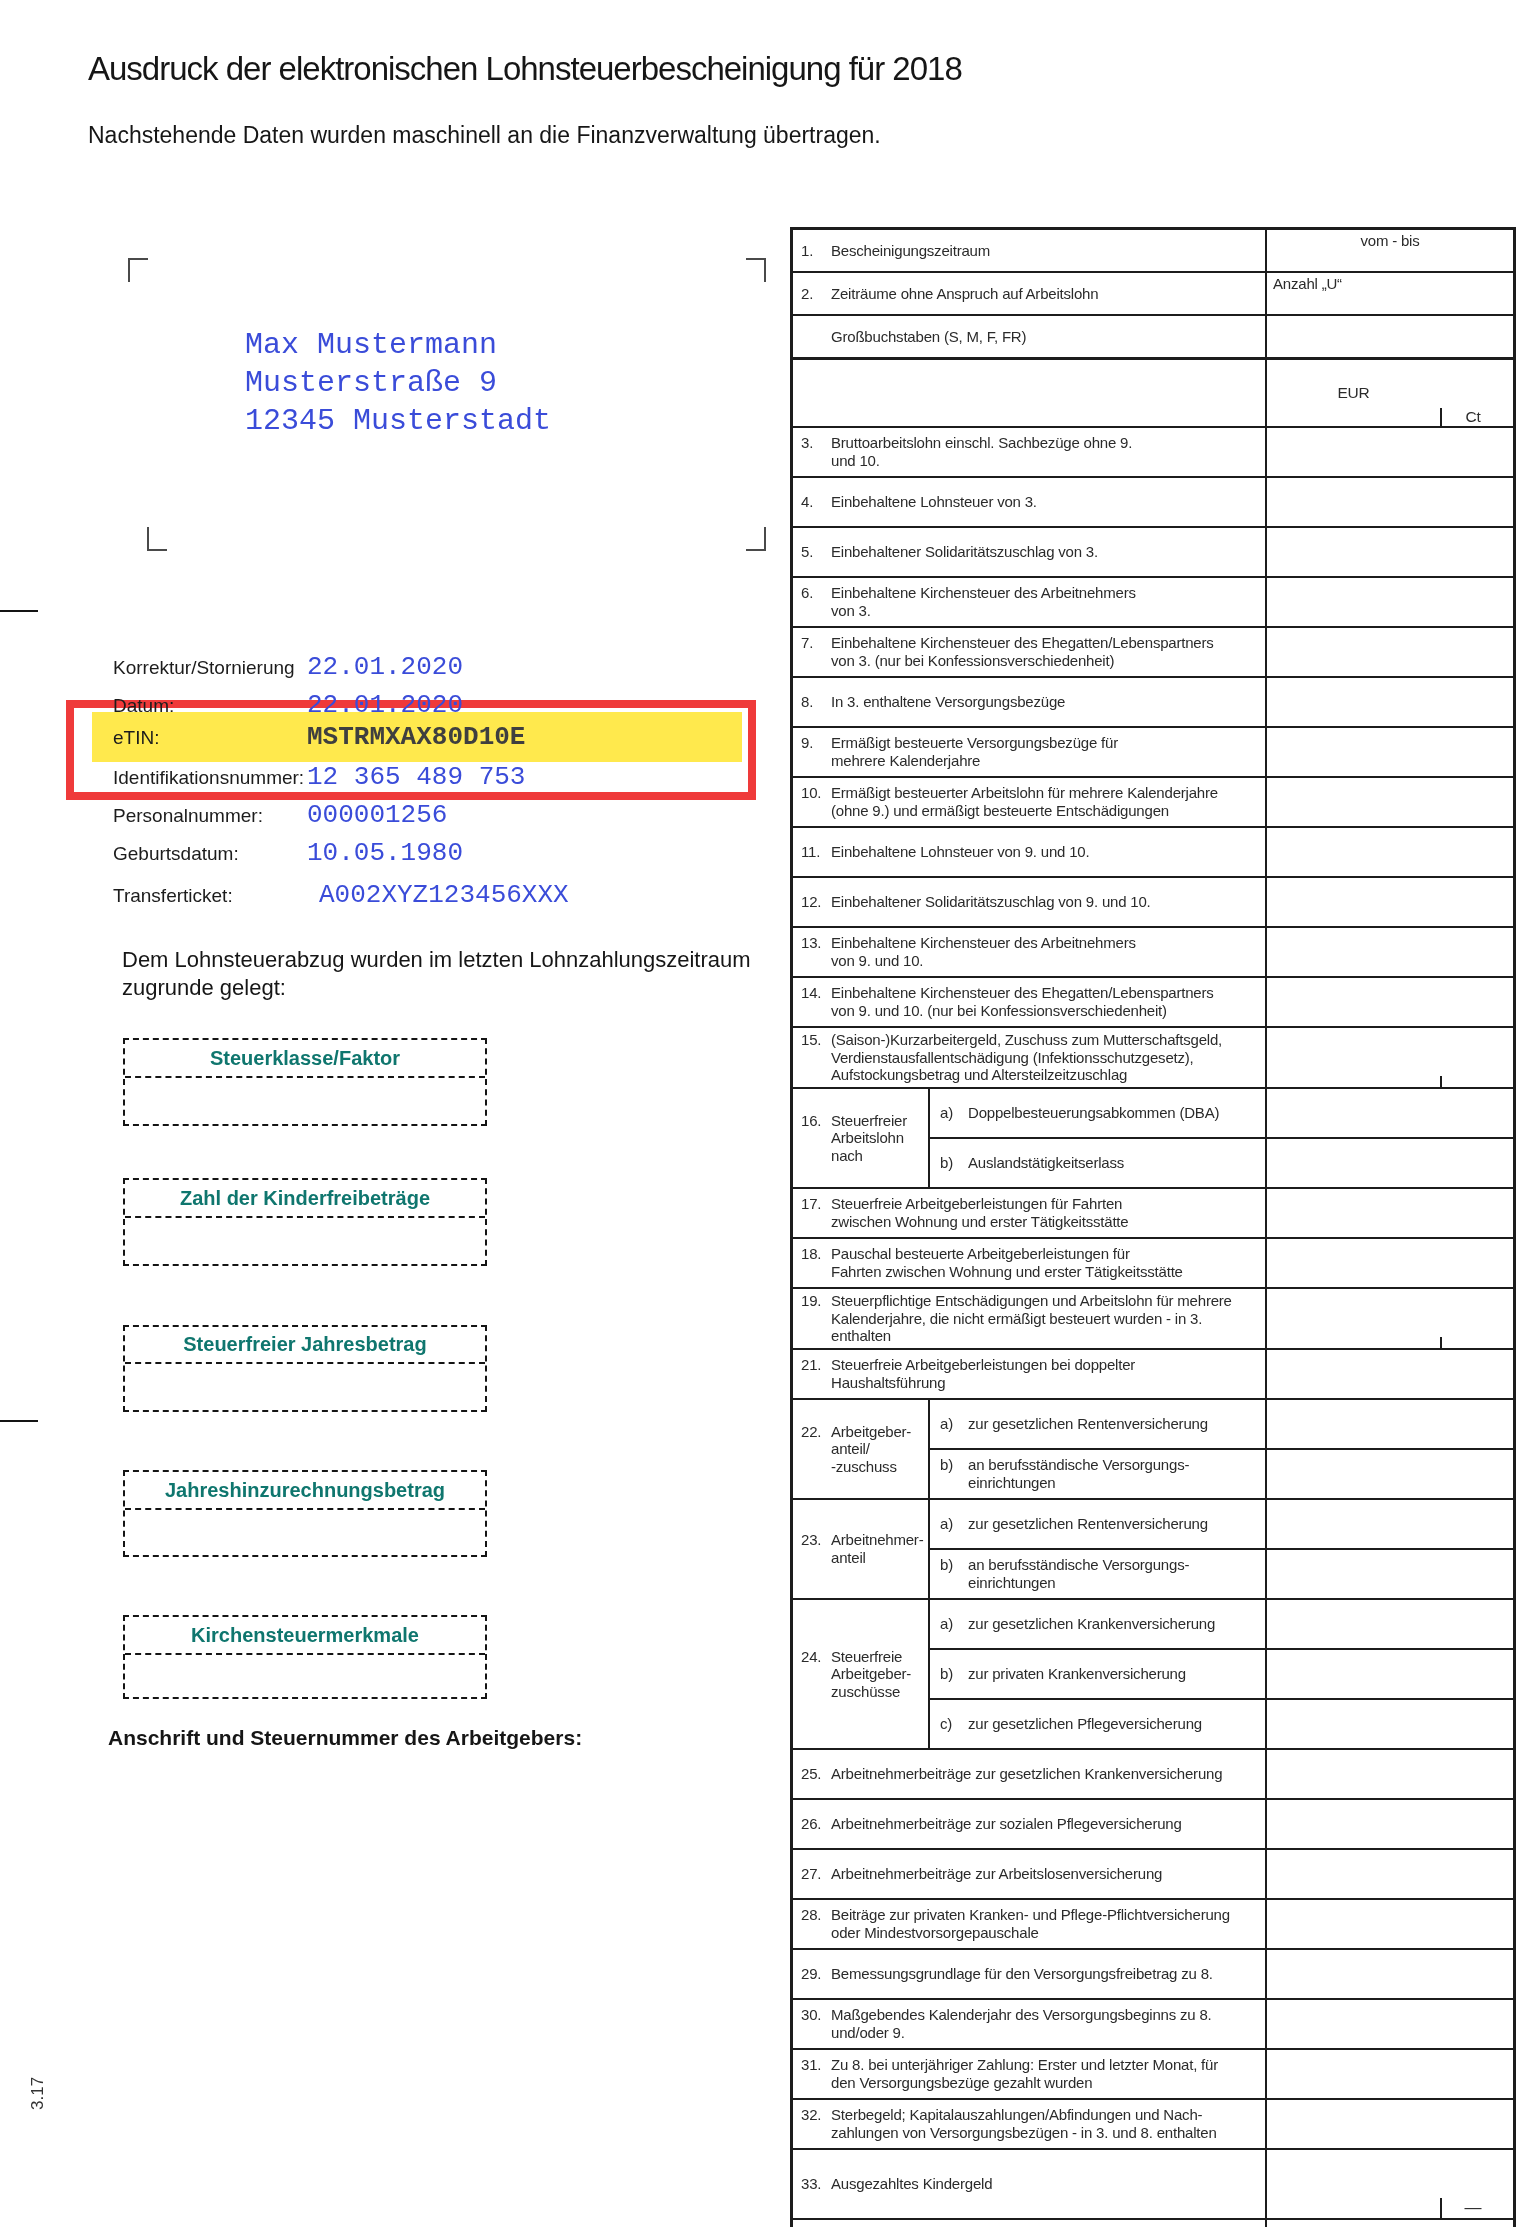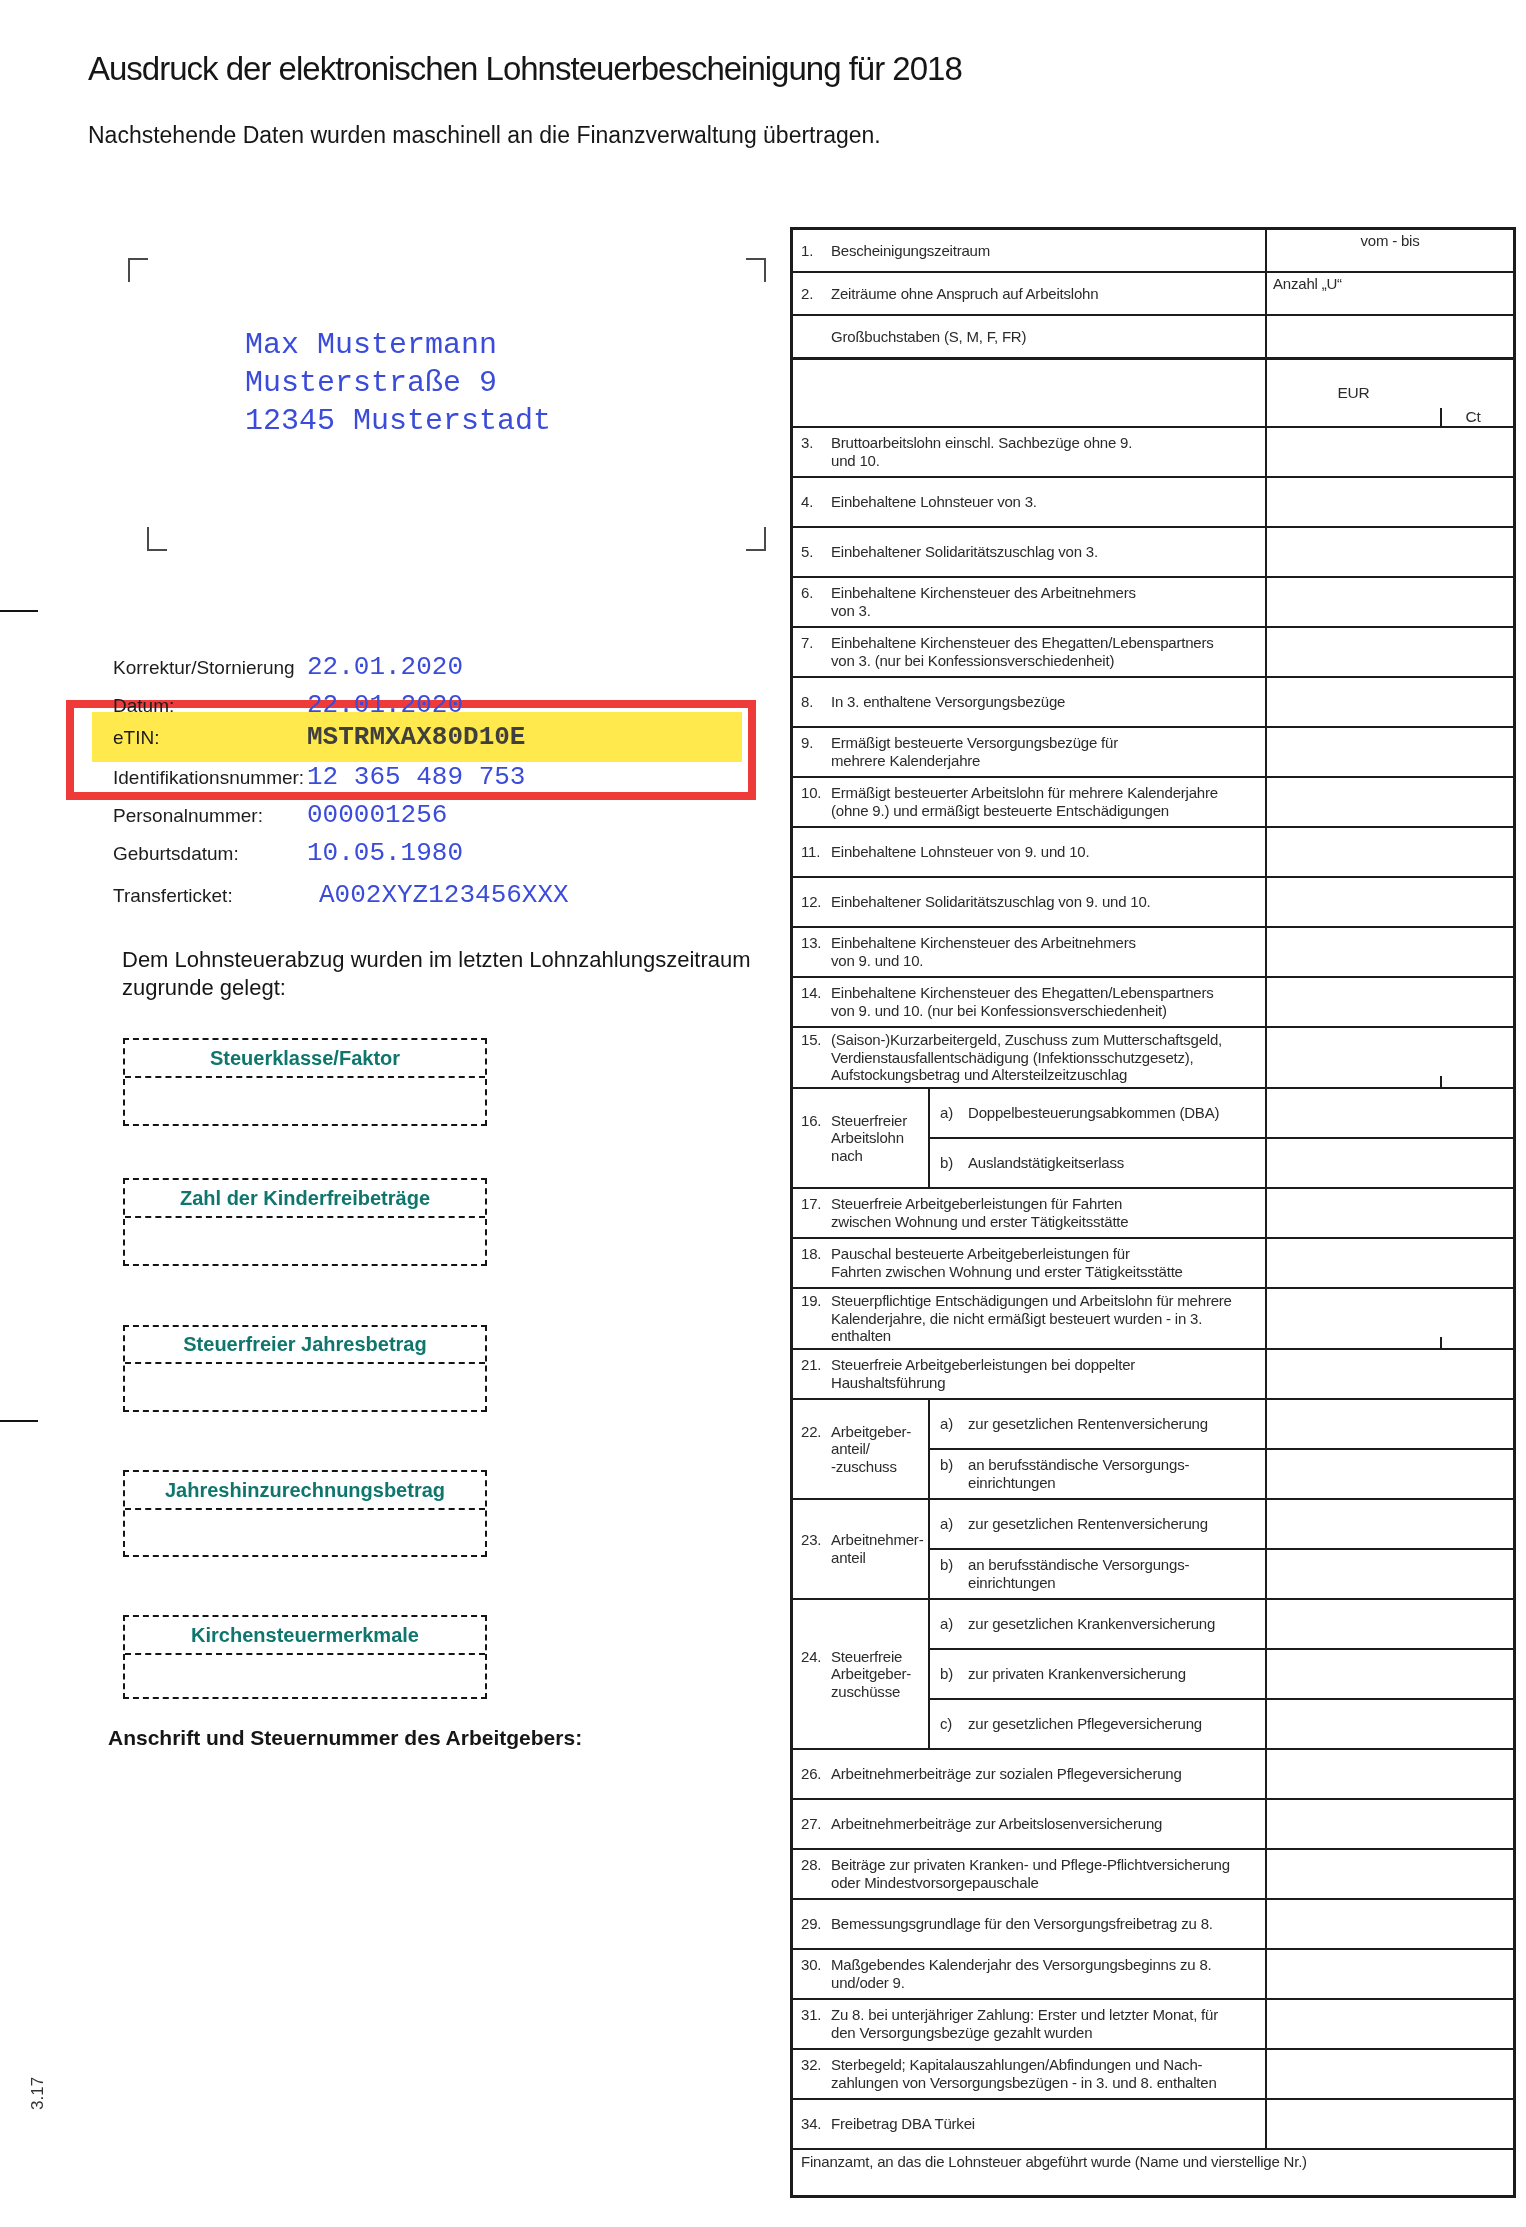--- a/index.html
+++ b/index.html
@@ -536,20 +536,30 @@
               </div>
             </div>
             <div class="cell c-eur"></div>
             <div class="cell c-ct"></div>
           </div>
         </div>
       </div>
       <div class="trow amount">
         <div class="cell c-label">
           <div class="lwrap">
+            <div class="num">25.</div>
+            <div class="ltext">Arbeitnehmerbeiträge zur gesetzlichen Krankenversicherung</div>
+          </div>
+        </div>
+        <div class="cell c-eur"></div>
+        <div class="cell c-ct"></div>
+      </div>
+      <div class="trow amount">
+        <div class="cell c-label">
+          <div class="lwrap">
             <div class="num">26.</div>
             <div class="ltext">Arbeitnehmerbeiträge zur sozialen Pflegeversicherung</div>
           </div>
         </div>
         <div class="cell c-eur"></div>
         <div class="cell c-ct"></div>
       </div>
       <div class="trow amount">
         <div class="cell c-label">
           <div class="lwrap">
@@ -610,20 +620,30 @@
             <div class="ltext">Sterbegeld; Kapitalauszahlungen/Abfindungen und Nach-
 zahlungen von Versorgungsbezügen - in 3. und 8. enthalten</div>
           </div>
         </div>
         <div class="cell c-eur"></div>
         <div class="cell c-ct"></div>
       </div>
       <div class="trow amount">
         <div class="cell c-label">
           <div class="lwrap">
+            <div class="num">33.</div>
+            <div class="ltext">Ausgezahltes Kindergeld</div>
+          </div>
+        </div>
+        <div class="cell c-eur"></div>
+        <div class="cell c-ct">—</div>
+      </div>
+      <div class="trow amount">
+        <div class="cell c-label">
+          <div class="lwrap">
             <div class="num">34.</div>
             <div class="ltext">Freibetrag DBA Türkei</div>
           </div>
         </div>
         <div class="cell c-eur"></div>
         <div class="cell c-ct"></div>
       </div>
       <div class="trow full">
         <div class="cell c-full">Finanzamt, an das die Lohnsteuer abgeführt wurde (Name und vierstellige Nr.)</div>
       </div>

